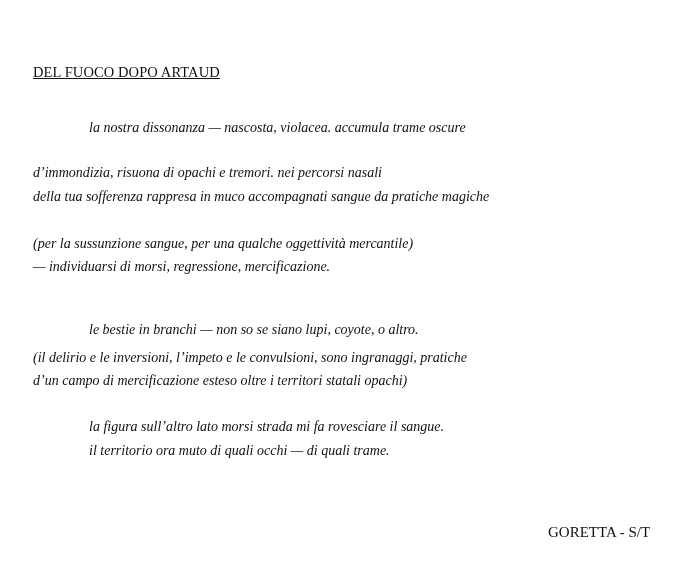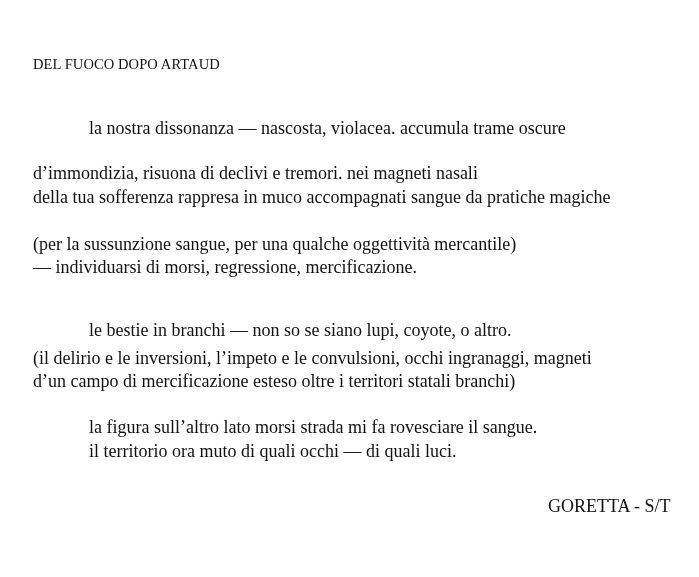--- a/index.html
+++ b/index.html
@@ -1,39 +1,39 @@
 <!DOCTYPE html>
 <html><head>
 <meta charset="utf-8">
 <style>
   html, body { margin: 0; padding: 0; background: #ffffff; }
   body { width: 699px; height: 577px; position: relative; overflow: hidden;
          font-family: "Liberation Serif", "DejaVu Serif", serif; color: #111111; }
-  .title { position: absolute; left: 33px; top: 56px; font-size: 14.5px; letter-spacing: 0.1px; }
-  .line { position: absolute; font-size: 18px; white-space: nowrap; line-height: 22px; }
+  .title { position: absolute; left: 33px; top: 64px; font-size: 14.5px; letter-spacing: 0.1px; text-decoration: underline; }
+  .line { position: absolute; font-size: 14px; white-space: nowrap; line-height: 22px; font-style: italic; }
   .indent { left: 89px; }
   .flush { left: 33px; }
-  .author { position: absolute; left: 548px; top: 496px; font-size: 18px; }
+  .author { position: absolute; left: 548px; top: 524px; font-size: 15px; }
 </style>
 </head>
 <body>
 
 <div>
   <div class="title">DEL FUOCO DOPO ARTAUD</div>
 
   <div class="line indent" style="top:117px">la nostra dissonanza — nascosta, violacea. accumula trame oscure</div>
 
-  <div class="line flush" style="top:162px">d’immondizia, risuona di declivi e tremori. nei magneti nasali</div>
+  <div class="line flush" style="top:162px">d’immondizia, risuona di opachi e tremori. nei percorsi nasali</div>
   <div class="line flush" style="top:186px">della tua sofferenza rappresa in muco accompagnati sangue da pratiche magiche</div>
 
   <div class="line flush" style="top:233px">(per la sussunzione sangue, per una qualche oggettività mercantile)</div>
   <div class="line flush" style="top:256px">— individuarsi di morsi, regressione, mercificazione.</div>
 
   <div class="line indent" style="top:319px">le bestie in branchi — non so se siano lupi, coyote, o altro.</div>
 
-  <div class="line flush" style="top:347px">(il delirio e le inversioni, l’impeto e le convulsioni, occhi ingranaggi, magneti</div>
-  <div class="line flush" style="top:370px">d’un campo di mercificazione esteso oltre i territori statali branchi)</div>
+  <div class="line flush" style="top:347px">(il delirio e le inversioni, l’impeto e le convulsioni, sono ingranaggi, pratiche</div>
+  <div class="line flush" style="top:370px">d’un campo di mercificazione esteso oltre i territori statali opachi)</div>
 
   <div class="line indent" style="top:416px">la figura sull’altro lato morsi strada mi fa rovesciare il sangue.</div>
-  <div class="line indent" style="top:440px">il territorio ora muto di quali occhi — di quali luci.</div>
+  <div class="line indent" style="top:440px">il territorio ora muto di quali occhi — di quali trame.</div>
 
   <div class="author">GORETTA - S/T</div>
 </div>
 
 </body></html>

